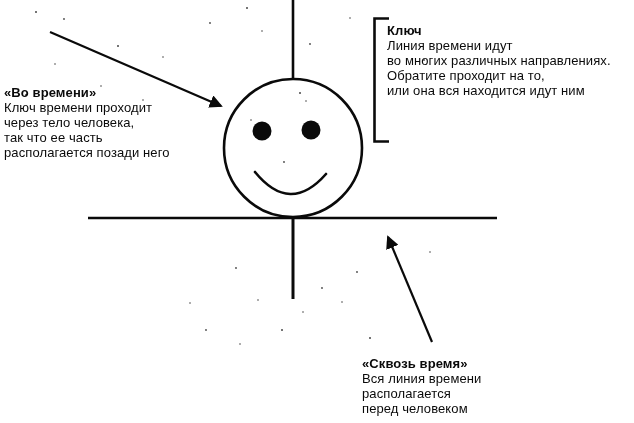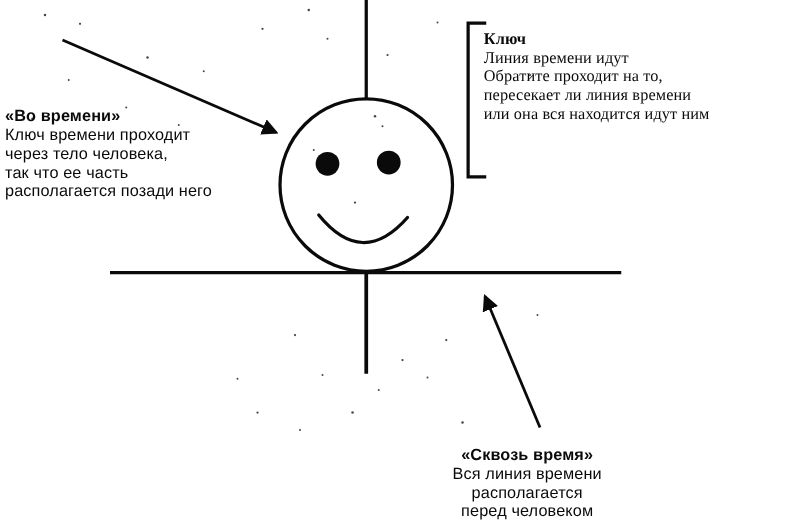--- a/index.html
+++ b/index.html
@@ -17,22 +17,22 @@
   .textblock {
     position:absolute;
     font-size:13px;
     line-height:15px;
     letter-spacing:0.1px;
     white-space:nowrap;
     color:var(--ink);
   }
   .textblock .title { font-weight:700; }
   .tb-left   { left:4px;   top:85px; }
-  .tb-key    { left:387px; top:23px;font-family:Liberation Serif, serif;  }
-  .tb-bottom { left:362px; top:356px;text-align:center; }
+  .tb-key    { left:387px; top:23px;  }
+  .tb-bottom { left:362px; top:356px; }
 </style>
 </head>
 <body>
 
 <div class="canvas">
 
   <svg class="art" width="634" height="423" viewBox="0 0 634 423">
     <defs>
       <marker id="ah" viewBox="0 0 10 10" refX="8.5" refY="5" markerWidth="6" markerHeight="6" orient="auto-start-reverse">
         <path d="M0,0 L10,5 L0,10 z" fill="#0a0a0a"></path>
@@ -96,22 +96,22 @@
     <div class="title">«Во времени»</div>
     <div>Ключ времени проходит</div>
     <div>через тело человека,</div>
     <div>так что ее часть</div>
     <div>располагается позади него</div>
   </div>
 
   <div class="textblock tb-key">
     <div class="title">Ключ</div>
     <div>Линия времени идут</div>
+    <div>во многих различных направлениях.</div>
     <div>Обратите проходит на то,</div>
-    <div>пересекает ли линия времени</div>
     <div>или она вся находится идут ним</div>
   </div>
 
   <div class="textblock tb-bottom">
     <div class="title">«Сквозь время»</div>
     <div>Вся линия времени</div>
     <div>располагается</div>
     <div>перед человеком</div>
   </div>
 

